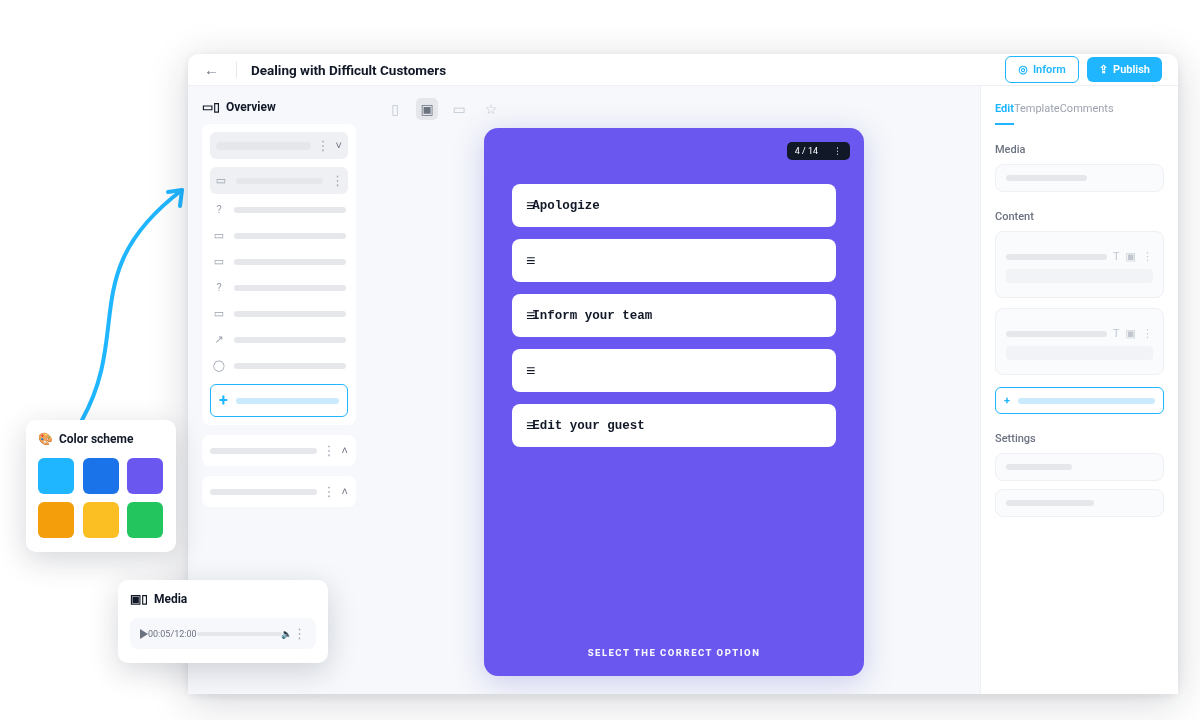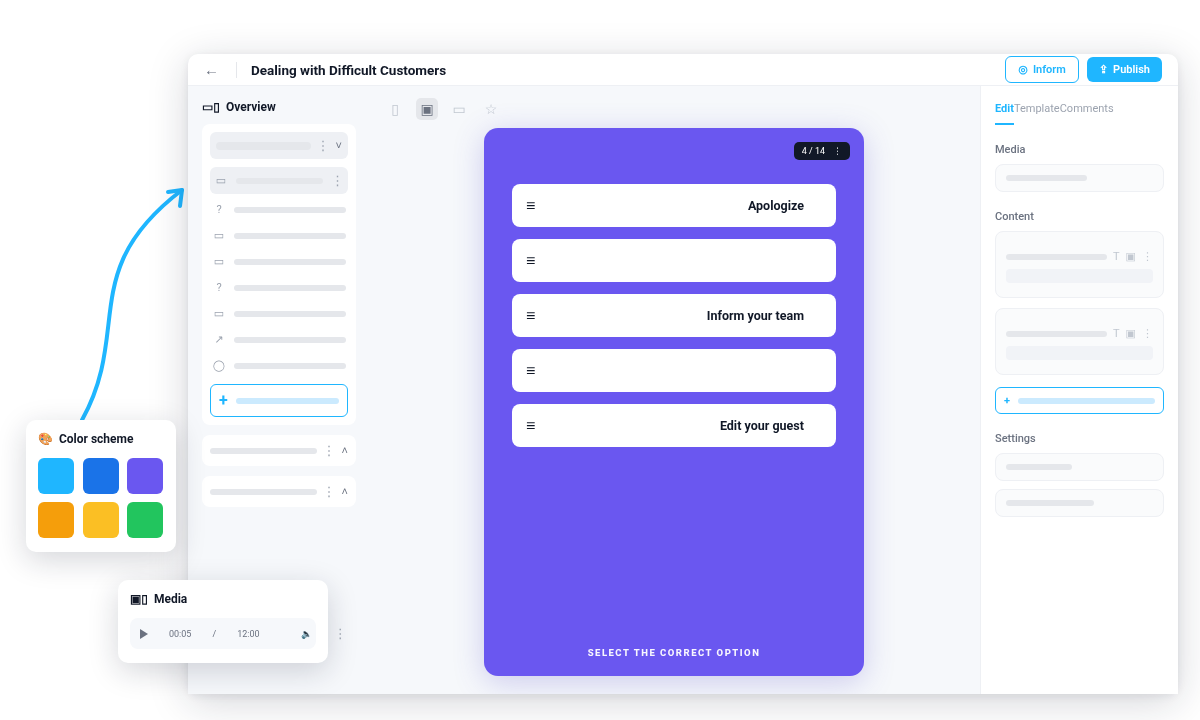--- a/index.html
+++ b/index.html
@@ -85,34 +85,34 @@
     border-radius:14px;
     color:#fff;
     padding:50px 28px 18px;
     position:relative;
     display:flex; flex-direction:column; align-items:center;
     box-shadow: 0 6px 30px rgba(80,70,200,0.25);
   }
   .pager{
     position:absolute; top:14px; right:14px;
     background:#111827; color:#fff; font-size:9px; border-radius:5px;
-    padding:4px 8px; display:flex; align-items:center; gap:8px;
+    padding:4px 8px; display:flex; align-items:center; gap:15px;
   }
   .phone-title{
     font-weight:800; font-size:19px; text-align:center; line-height:1.35; margin-bottom:22px;
     max-width:280px;
   }
   .option{
     width:100%; background:#fff; color:#111827; border-radius:8px;
     padding:12px 14px; margin:6px 0;
     display:flex; align-items:center; font-weight:700; font-size:12.5px;
     cursor:grab;
   }
   .drag-icon{ margin-right:auto; font-size:16px; letter-spacing:-3px;}
-  .option-label{ flex:1; text-align:right; padding-right:18px;}
+  .option-label{ flex:1; text-align:left; padding-right:18px;font-family:Liberation Mono, monospace;}
   .instruction{
     margin-top:auto; font-size:9.5px; letter-spacing:1.5px; font-weight:800; opacity:0.95;
     padding-top:20px;
   }
 
   
   .inspector{ width:198px; background:#fff; border-left:1px solid #eef0f4; padding:0 14px 14px; font-size:11px;}
   .tabs{ display:flex; margin-top:6px; }
   .tabs .tab{ padding:10px 0 8px; color:#9ca3af; font-size:11px; cursor:pointer;}
   .tabs .tab.active{ color:#1fb6ff; font-weight:700; border-bottom:2px solid #1fb6ff;}
@@ -130,21 +130,21 @@
   }
   .color-panel{ left:26px; top:420px; width:150px; padding:12px 12px 14px;}
   .panel-title{ font-size:12px; font-weight:700; display:flex; gap:6px; align-items:center; margin-bottom:12px; color:#111827;}
   .swatches{ display:grid; grid-template-columns:repeat(3,1fr); gap:8px;}
   .swatch{ width:36px; height:36px; border-radius:6px; cursor:pointer;}
 
   
   .media-panel{ left:118px; top:580px; width:210px; padding:12px 12px 14px;}
   .audio-bar{
     background:#f6f8fb; border-radius:8px; padding:8px 10px;
-    display:flex; align-items:center; gap:21px; font-size:9px; color:#6b7280;
+    display:flex; align-items:center; gap:0; font-size:9px; color:#6b7280;
   }
   .play{ width:0;height:0;border-left:8px solid #6b7280;border-top:5px solid transparent;border-bottom:5px solid transparent; cursor:pointer;}
   .track{ flex:1; height:4px; background:#e5e7eb; border-radius:3px;}
 
   
   .arrow-svg{ position:absolute; left:72px; top:180px; pointer-events:none;}
 </style>
 </head>
 <body>
 

